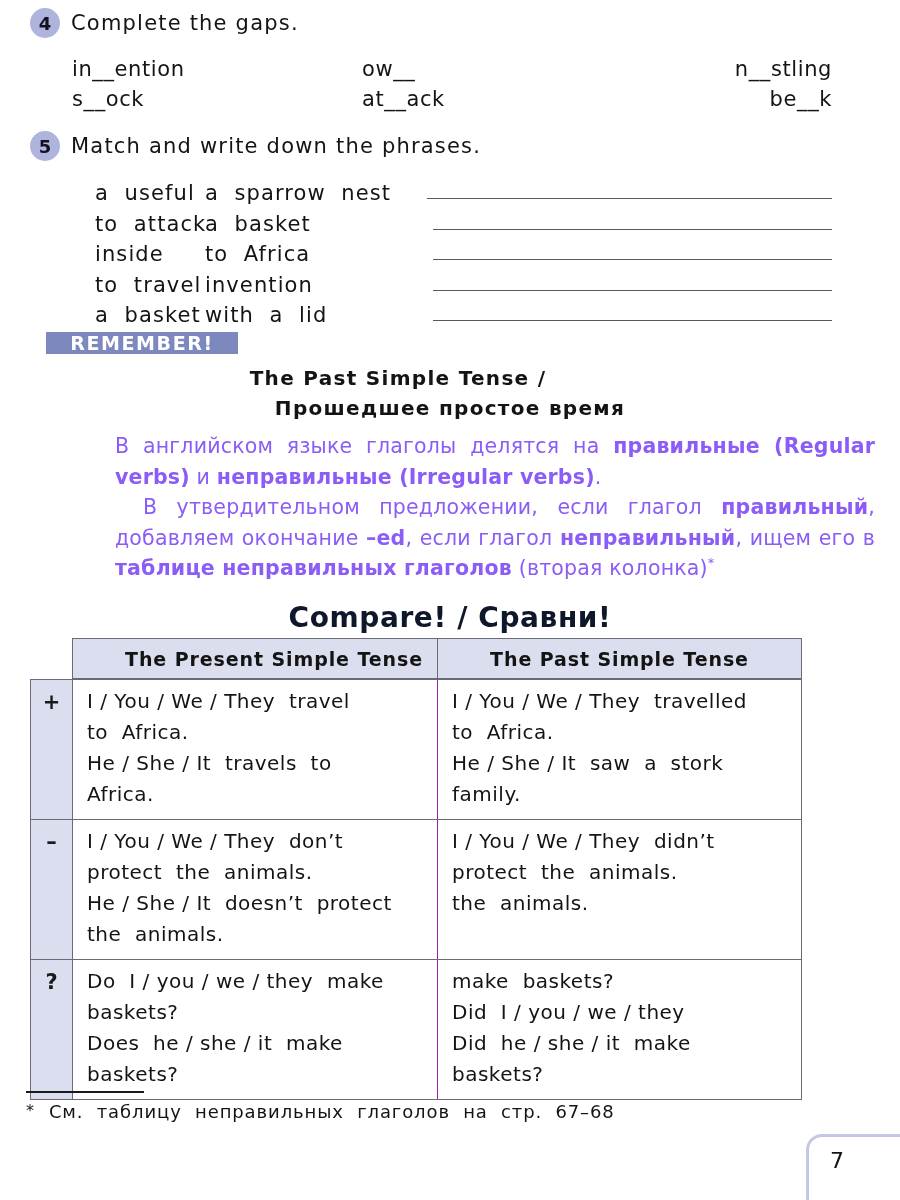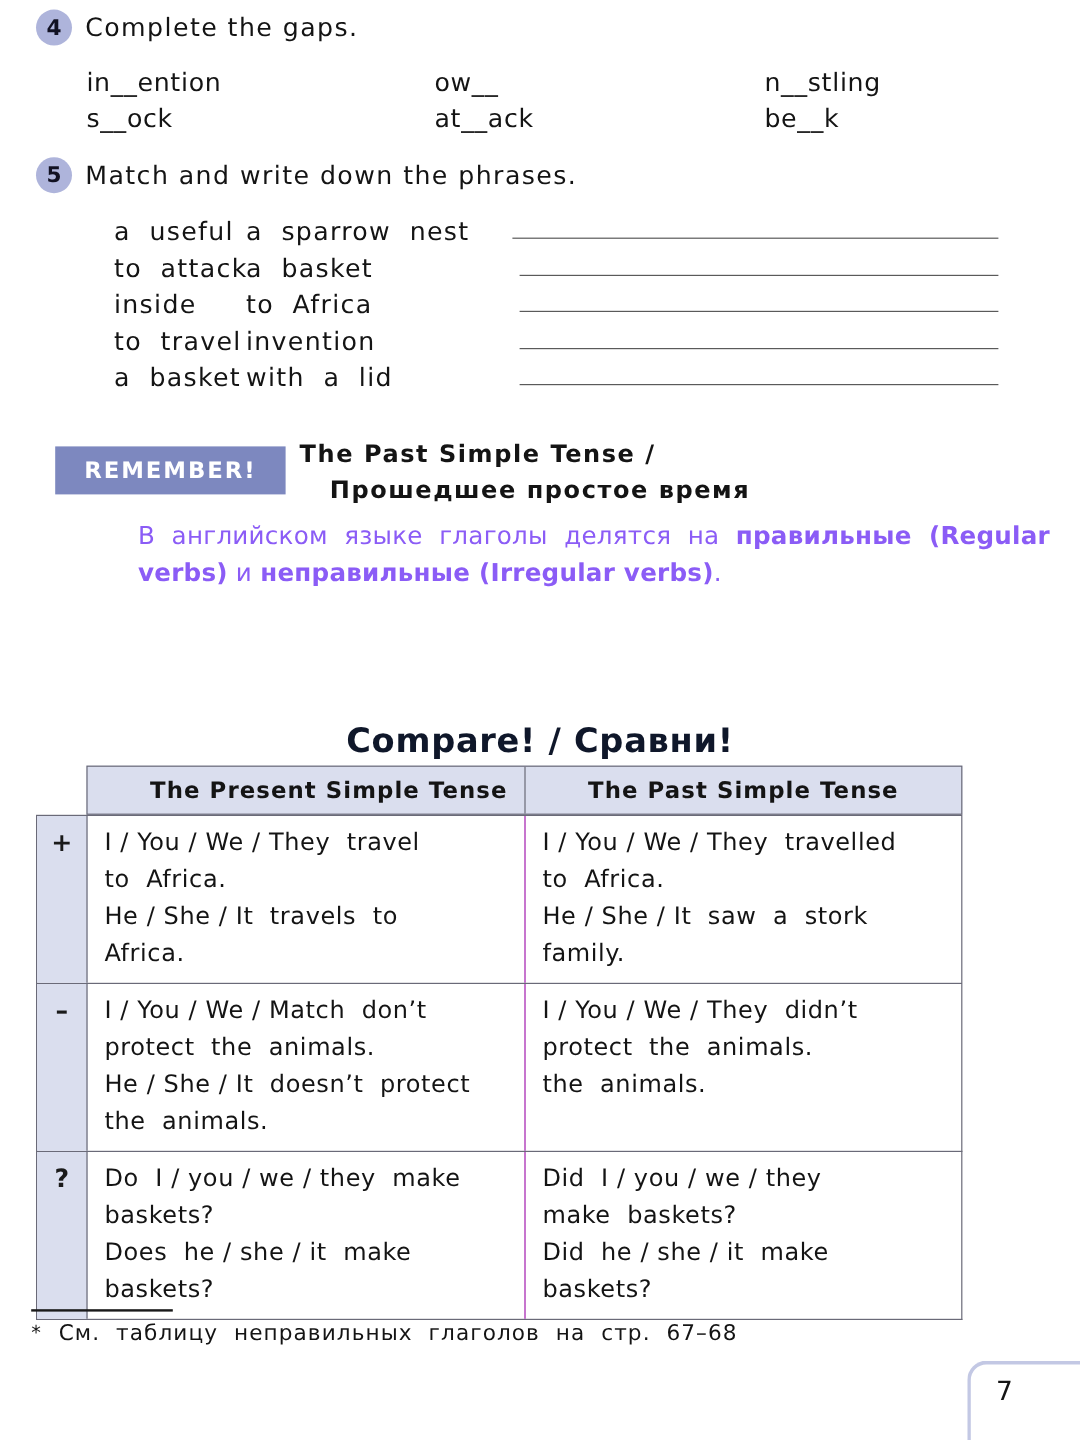--- a/index.html
+++ b/index.html
@@ -63,21 +63,21 @@
     align-items: center;
   }
   .gap-cell {
     font-size: 21px;
     letter-spacing: 0.6px;
     color: #141414;
     white-space: pre;
   }
   .gap-cell.c1 { width: 290px; }
   .gap-cell.c2 { width: 275px; }
-  .gap-cell.c3 { width: 195px; }
+  .gap-cell.c3 { width: 195px; text-align: right; }
 
   
   #ex5-block {
     position: absolute;
     left: 72px;
     top: 178px;
     width: 760px;
   }
   .match-row {
     display: flex;
@@ -105,23 +105,23 @@
     height: 1px;
     background: #5a5a5a;
     margin-bottom: -11px;
   }
   .match-row.first .match-right { width: 222px; }
 
   
   #remember-banner {
     position: absolute;
     left: 46px;
-    top: 372px;
+    top: 332px;
     width: 192px;
-    height: 40px;
+    height: 22px;
     background: #7d88bf;
     display: flex;
     align-items: center;
     justify-content: center;
   }
   #remember-banner span {
     color: #ffffff;
     font-weight: bold;
     font-size: 19px;
     letter-spacing: 1.6px;
@@ -332,20 +332,21 @@
   </div>
 
   <div id="remember-banner">
     <span>REMEMBER!</span>
   </div>
   <div class="rule-title" id="rule-title-en">The  Past  Simple  Tense /</div>
   <div class="rule-title" id="rule-title-ru">Прошедшее  простое  время</div>
 
   <div id="explain">
     <div class="para1">В  английском  языке  глаголы  делятся  на  <b>правильные (Regular verbs)</b>  и  <b>неправильные (Irregular verbs)</b>.</div>
+    <div class="para2">В  утвердительном  предложении,  если  глагол  <b>правильный</b>,  добавляем  окончание  <b>–ed</b>,  если  глагол  <b>неправильный</b>,  ищем  его  в  <b>таблице  неправильных  глаголов</b>  (вторая  колонка)<sup>*</sup></div>
   </div>
 
   <div id="compare-heading">Compare! / Сравни!</div>
 
   <div id="compare-table">
 
     <div class="tbl-header-row">
       <div class="th-cell left">The  Present  Simple  Tense</div>
       <div class="th-cell right">The  Past  Simple  Tense</div>
     </div>
@@ -362,43 +363,43 @@
         <div class="td-line">I / You / We / They  travelled</div>
         <div class="td-line">to  Africa.</div>
         <div class="td-line">He / She / It  saw  a  stork</div>
         <div class="td-line">family.</div>
       </div>
     </div>
 
     <div class="tbl-body-row">
       <div class="sign-cell">–</div>
       <div class="td-cell left">
-        <div class="td-line">I / You / We / Match  don’t</div>
+        <div class="td-line">I / You / We / They  don’t</div>
         <div class="td-line">protect  the  animals.</div>
         <div class="td-line">He / She / It  doesn’t  protect</div>
         <div class="td-line">the  animals.</div>
       </div>
       <div class="td-cell right">
         <div class="td-line">I / You / We / They  didn’t</div>
         <div class="td-line">protect  the  animals.</div>
         <div class="td-line">the  animals.</div>
       </div>
     </div>
 
     <div class="tbl-body-row">
       <div class="sign-cell">?</div>
       <div class="td-cell left">
         <div class="td-line">Do  I / you / we / they  make</div>
         <div class="td-line">baskets?</div>
         <div class="td-line">Does  he / she / it  make</div>
         <div class="td-line">baskets?</div>
       </div>
       <div class="td-cell right">
+        <div class="td-line">make  baskets?</div>
         <div class="td-line">Did  I / you / we / they</div>
-        <div class="td-line">make  baskets?</div>
         <div class="td-line">Did  he / she / it  make</div>
         <div class="td-line">baskets?</div>
       </div>
     </div>
 
   </div>
 
   <div id="footnote-rule"></div>
   <div id="footnote">
     <span class="star">*</span>

